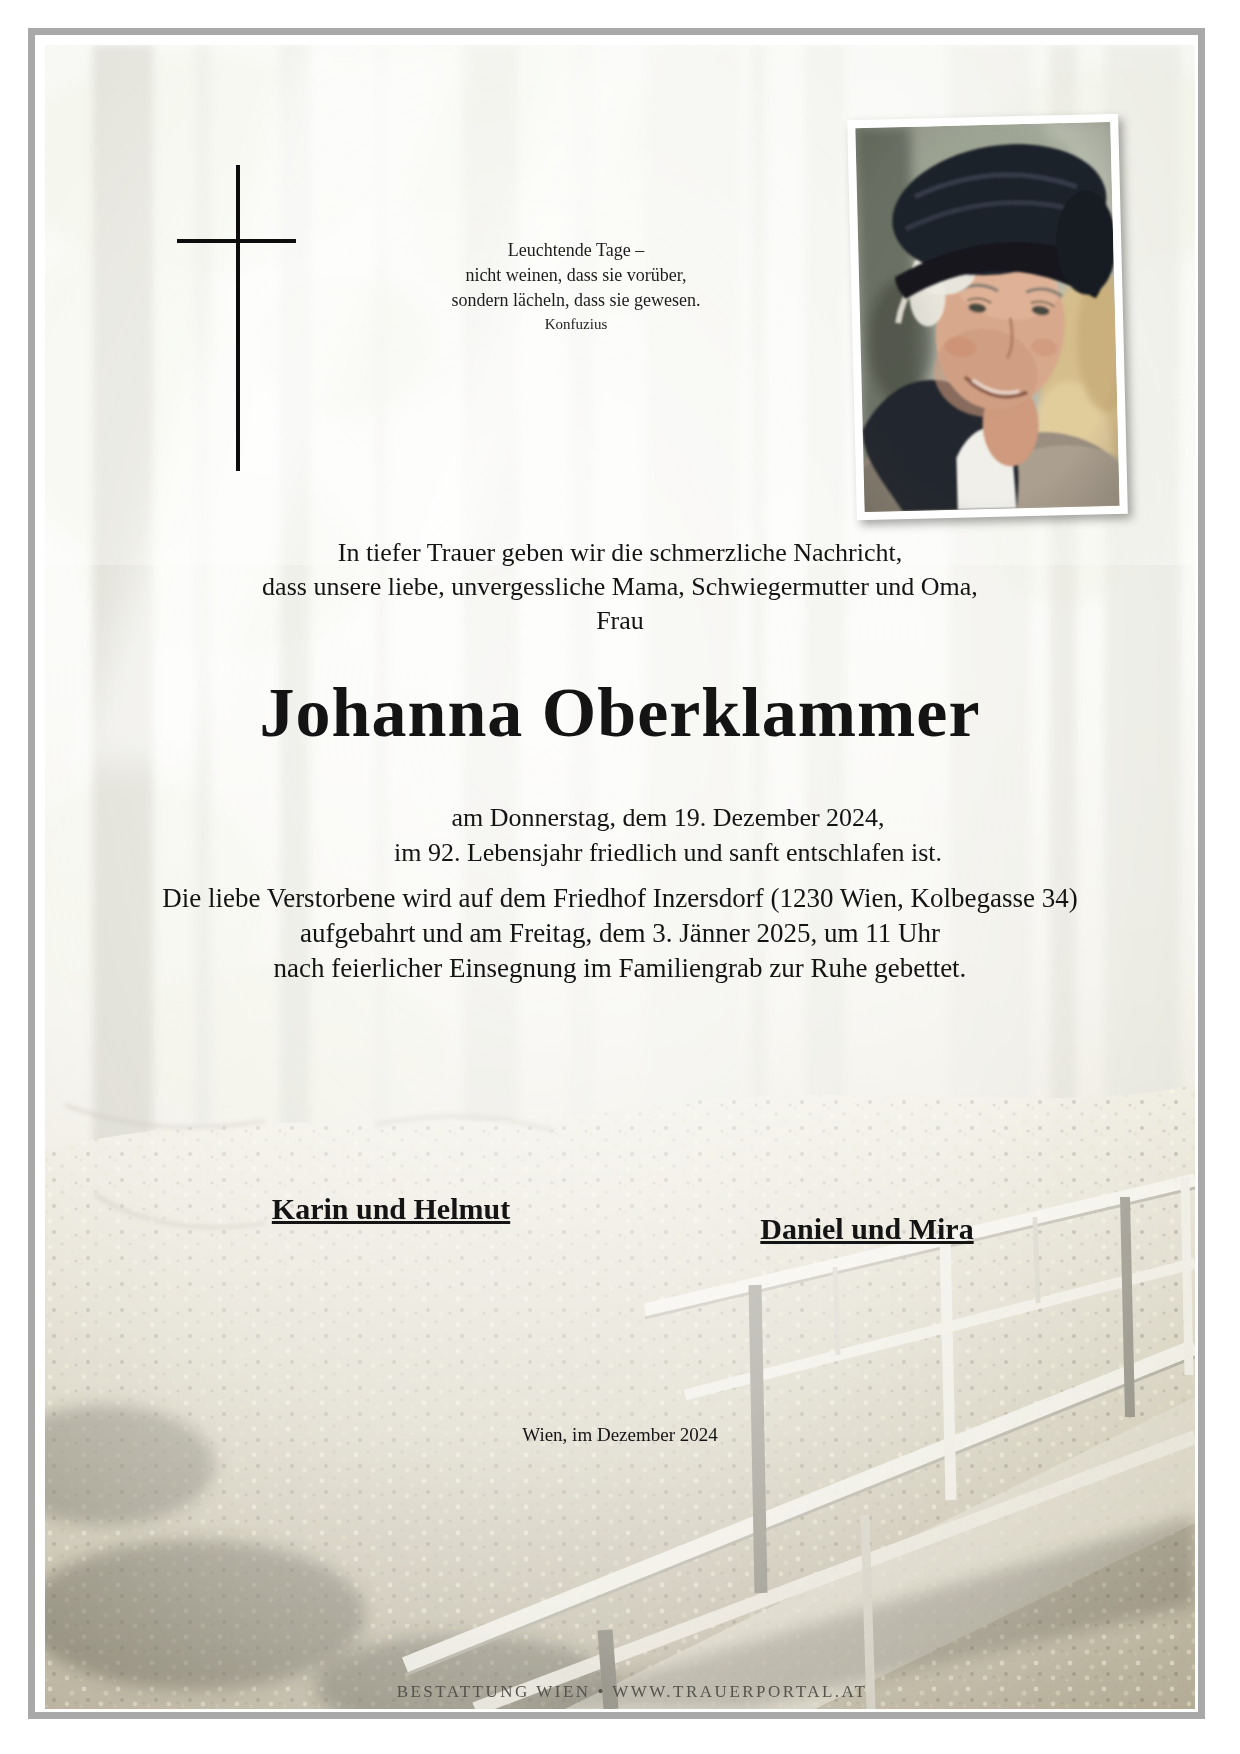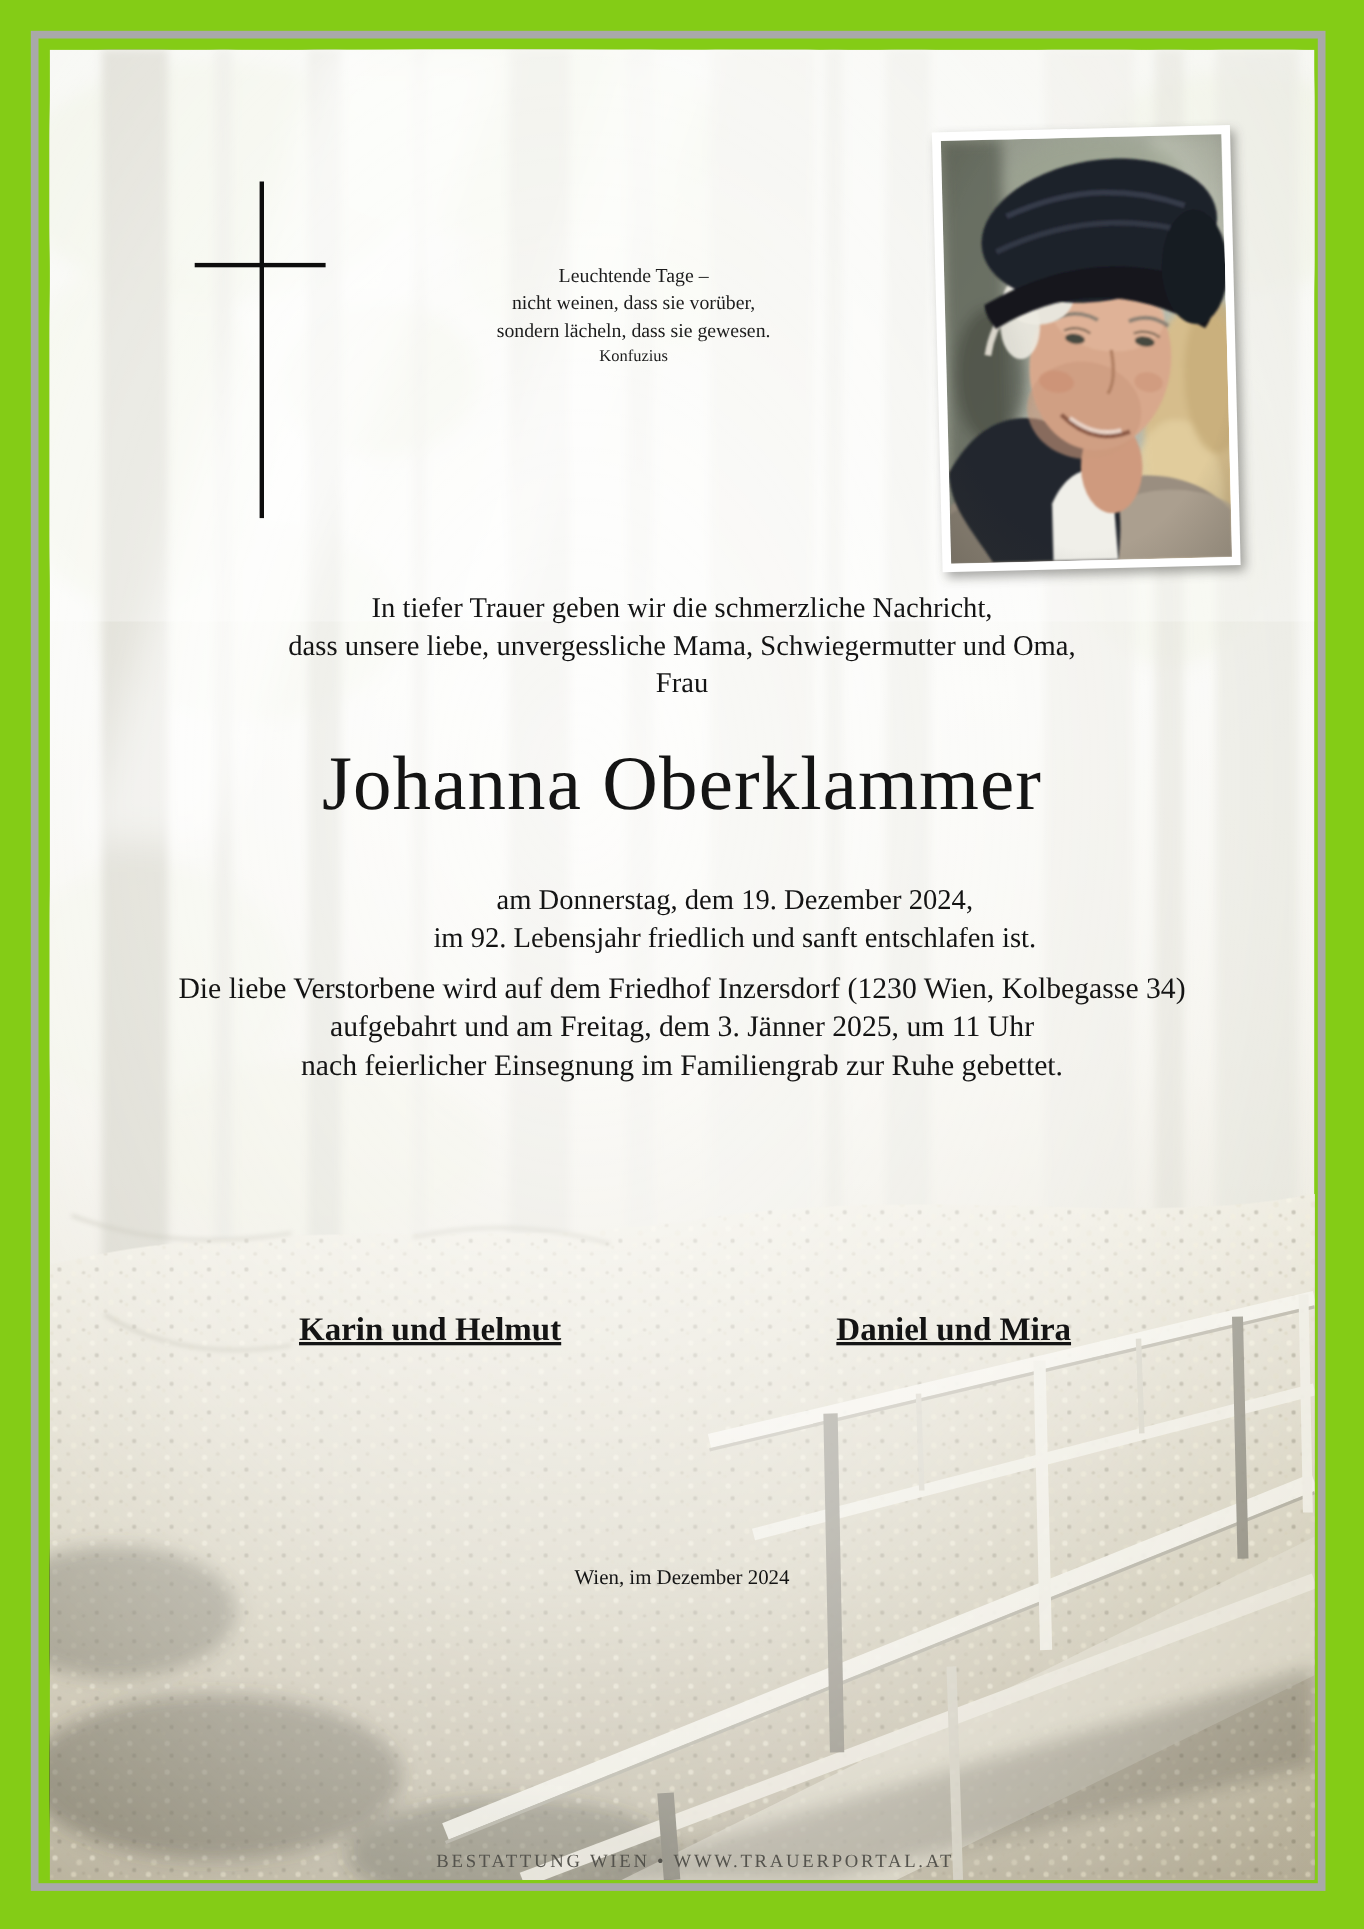--- a/index.html
+++ b/index.html
@@ -1,16 +1,16 @@
 <!DOCTYPE html>
 <html><head>
 <meta charset="utf-8">
 <style>
   html,body{margin:0;padding:0;background:#e9e9e9;}
-  .page{position:relative;width:1240px;height:1754px;background:#84cc16;overflow:hidden;
+  .page{position:relative;width:1240px;height:1754px;background:#ffffff;overflow:hidden;
         font-family:"Liberation Serif", serif;color:#141414;}
   .frame{position:absolute;left:28px;top:28px;width:1177px;height:1691px;
          border:7px solid #a9a9a9;box-sizing:border-box;}
   .content{position:absolute;left:45px;top:45px;width:1150px;height:1664px;overflow:hidden;}
   .bg-svg{position:absolute;left:0;top:0;width:1150px;height:1664px;display:block;}
 
   
   .cross-v{position:absolute;left:191px;top:120px;width:4px;height:306px;background:#0d0d0d;}
   .cross-h{position:absolute;left:132px;top:194px;width:119px;height:4px;background:#0d0d0d;}
 
@@ -20,26 +20,26 @@
   .quote .attr{font-size:15px;line-height:22px;}
 
   
   .photo{position:absolute;left:807px;top:72px;width:255px;height:384px;background:#ffffff;
          padding:8px;box-shadow:4px 5px 10px rgba(60,60,55,0.45);transform:rotate(-1.4deg);}
   .photo svg{display:block;width:255px;height:384px;}
 
   
   .tblock{position:absolute;left:0;width:1150px;text-align:center;white-space:nowrap;}
   .intro{top:491px;font-size:26px;line-height:34px;}
-  .big-name{top:629px;font-size:70px;line-height:78px;font-weight:normal;letter-spacing:1px;}
+  .big-name{top:629px;font-size:70px;line-height:78px;font-weight:bold;letter-spacing:1px;}
   .death{top:755px;font-size:26px;line-height:35px;padding-left:48px;}
   .funeral{top:836px;font-size:27px;line-height:35px;}
   .mourner{position:absolute;top:1147px;font-size:30px;font-weight:bold;transform:translateX(-50%);white-space:nowrap;text-decoration:underline;}
   .mourner-left{left:346px;}
-  .mourner-right{left:822px;}
+  .mourner-right{left:822px;margin-top:20px;}
   .collective{top:1211px;font-size:21px;font-weight:bold;}
   .place-date{top:1379px;font-size:19px;}
   .footer{top:1637px;font-family:Liberation Serif, serif;font-size:17px;
           letter-spacing:2.5px;color:#54534d;margin-left:12px;}
 </style>
 </head>
 <body>
 
 <div class="page">
   <div class="frame"></div>

